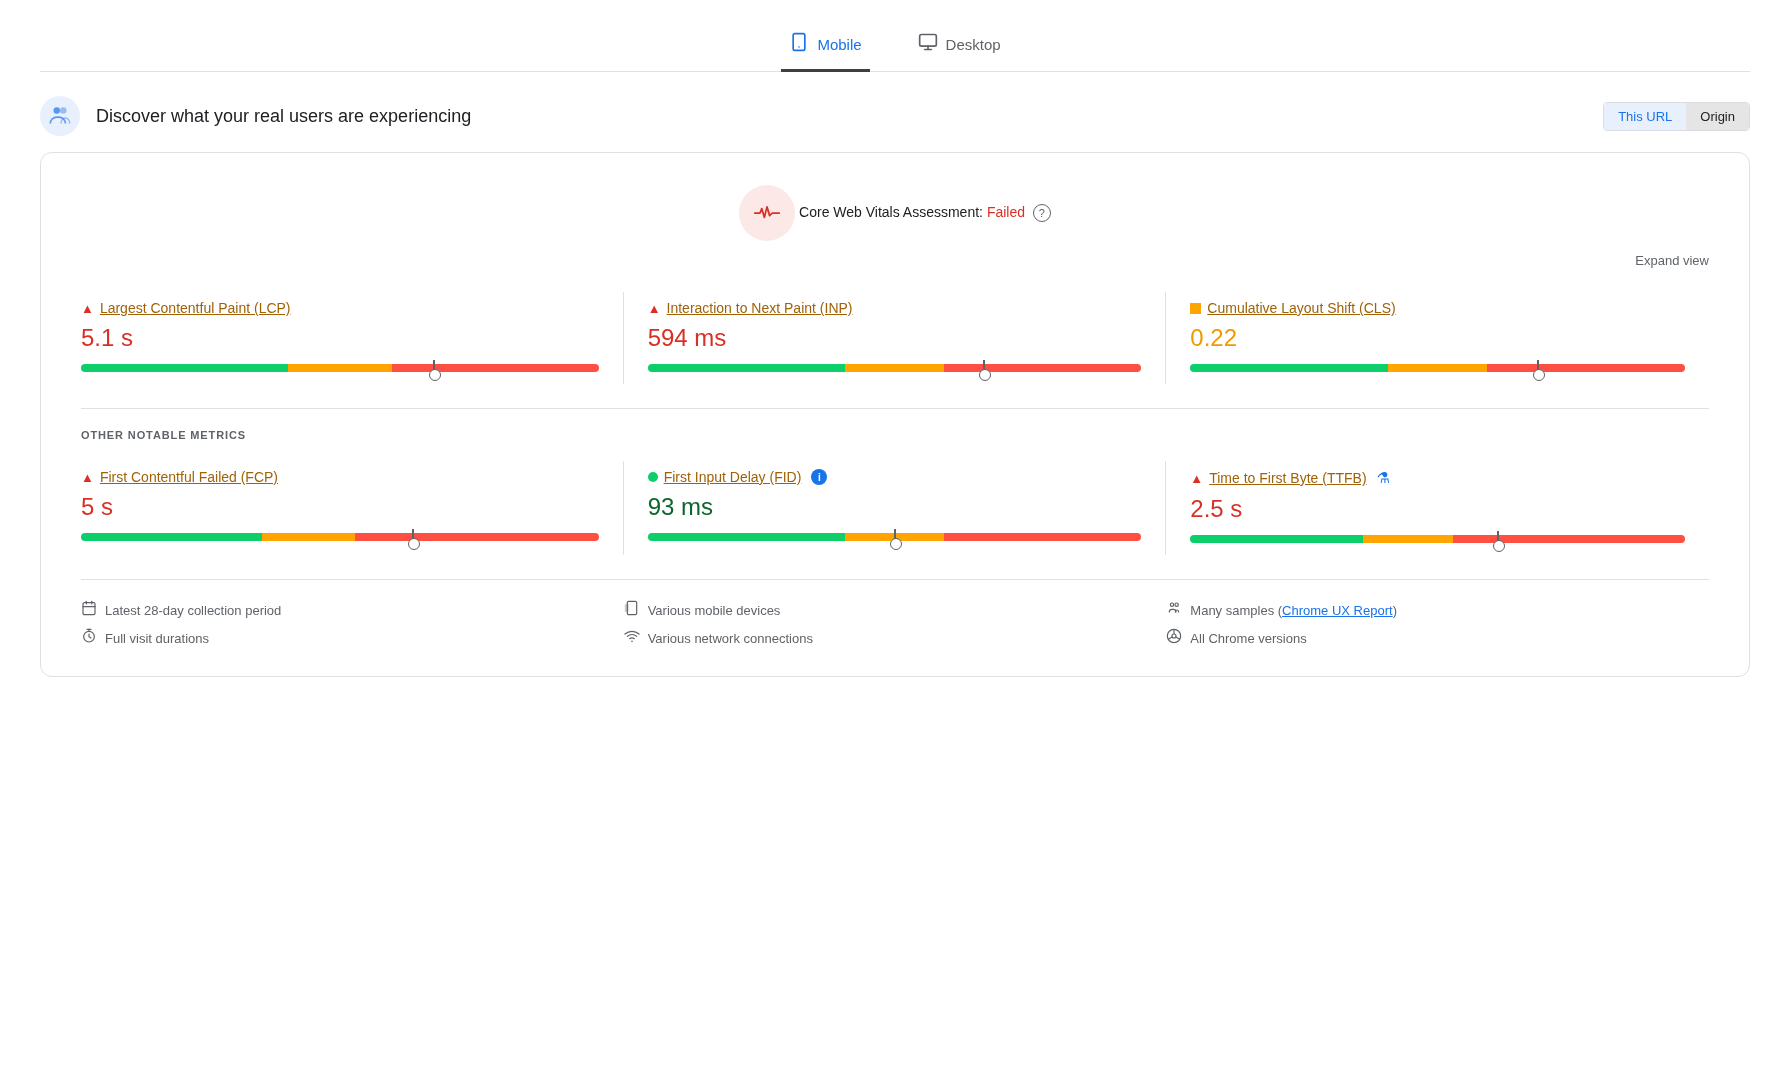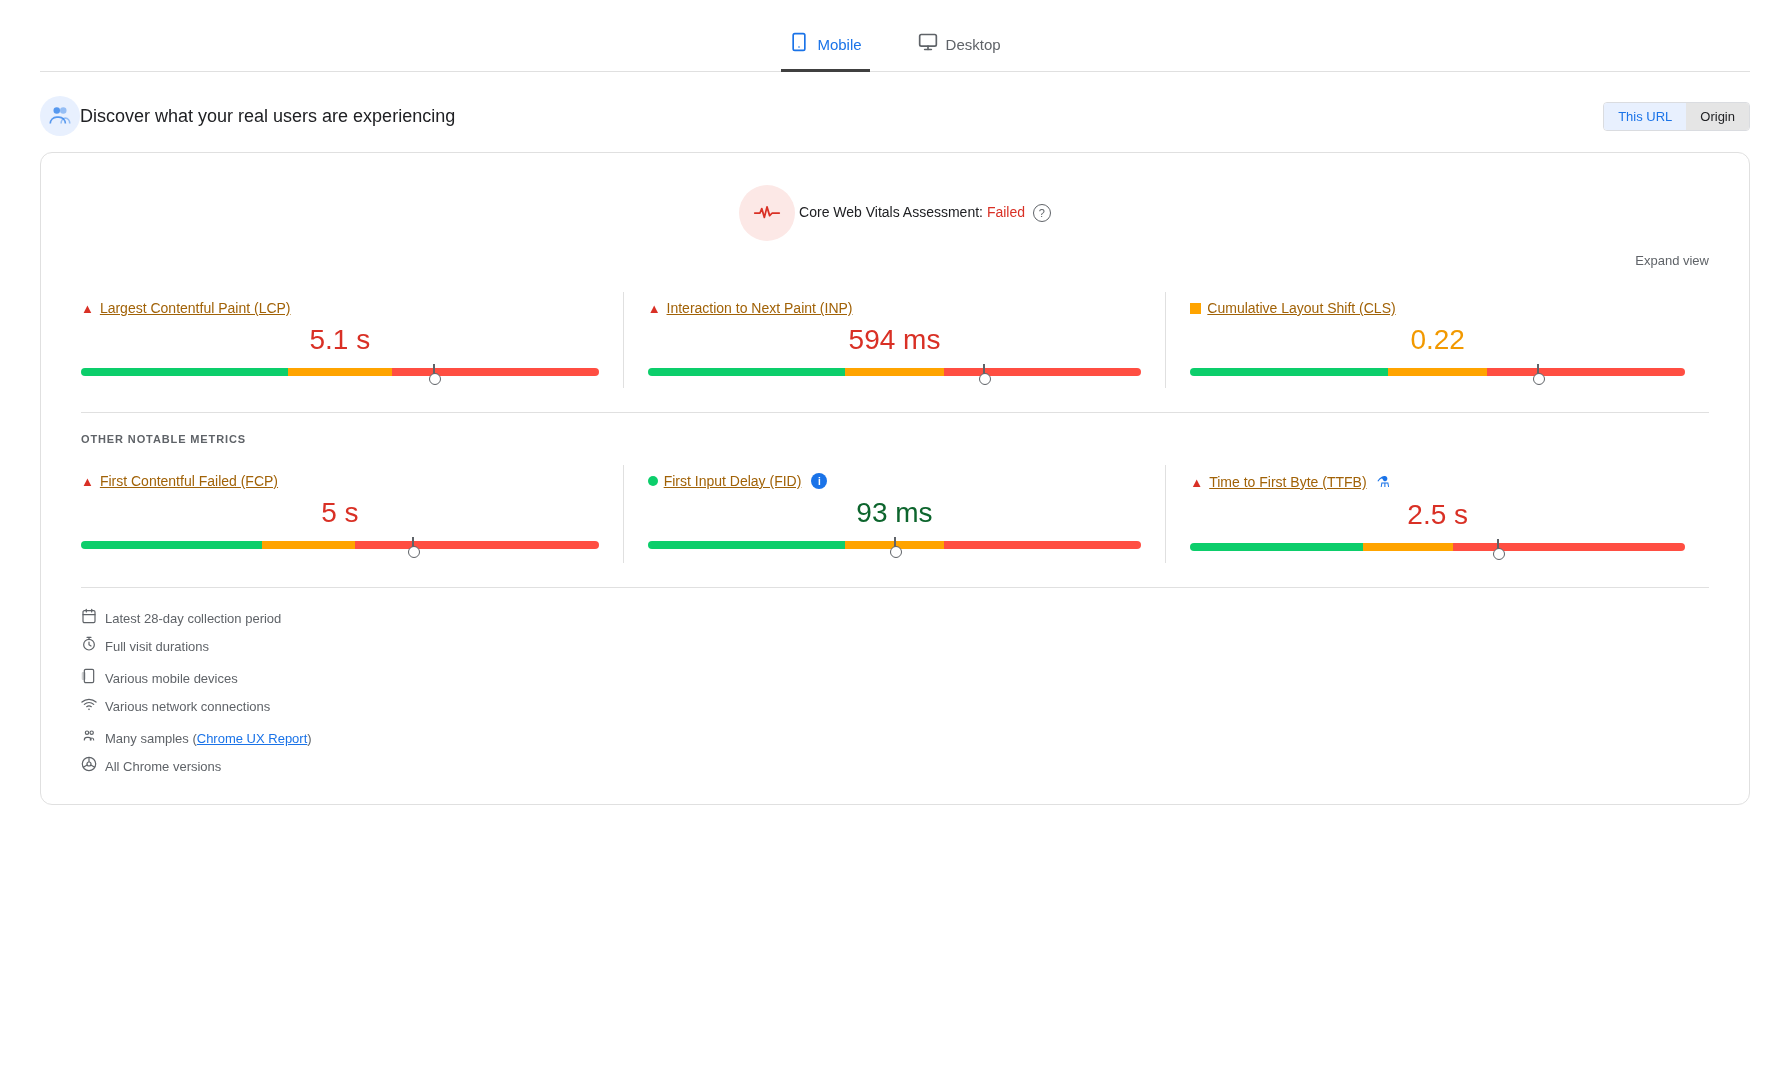--- a/index.html
+++ b/index.html
@@ -48,21 +48,21 @@
     
     .header-row {
       display: flex;
       align-items: center;
       justify-content: space-between;
       margin-bottom: 16px;
     }
     .header-left {
       display: flex;
       align-items: center;
-      gap: 0;
+      gap: 16px;
     }
     .header-avatar {
       width: 40px;
       height: 40px;
       border-radius: 50%;
       background: #e8f0fe;
       display: flex;
       align-items: center;
       justify-content: center;
       font-size: 20px;
@@ -175,22 +175,22 @@
       gap: 6px;
       margin-bottom: 8px;
     }
     .metric-name {
       font-size: 14px;
       text-decoration: underline;
       color: #a16207;
       cursor: pointer;
     }
     .metric-value {
-      text-align: center;
-      font-size: 28px;
+      text-align: left;
+      font-size: 24px;
       font-weight: 400;
       margin-bottom: 12px;
     }
     .metric-value.red { color: #d93025; }
     .metric-value.orange { color: #f29900; }
     .metric-value.green { color: #0d652d; }
 
     
     .progress-bar-container {
       position: relative;
@@ -240,21 +240,21 @@
       font-weight: 600;
       letter-spacing: 0.08em;
       color: #5f6368;
       text-transform: uppercase;
       margin-bottom: 20px;
     }
 
     
     .footer-grid {
       display: grid;
-      grid-template-columns: 1fr;
+      grid-template-columns: 1fr 1fr 1fr;
       gap: 12px 0;
       border-top: 1px solid #e0e0e0;
       padding-top: 20px;
       margin-top: 8px;
     }
     .footer-item {
       display: flex;
       align-items: center;
       gap: 8px;
       font-size: 13px;

